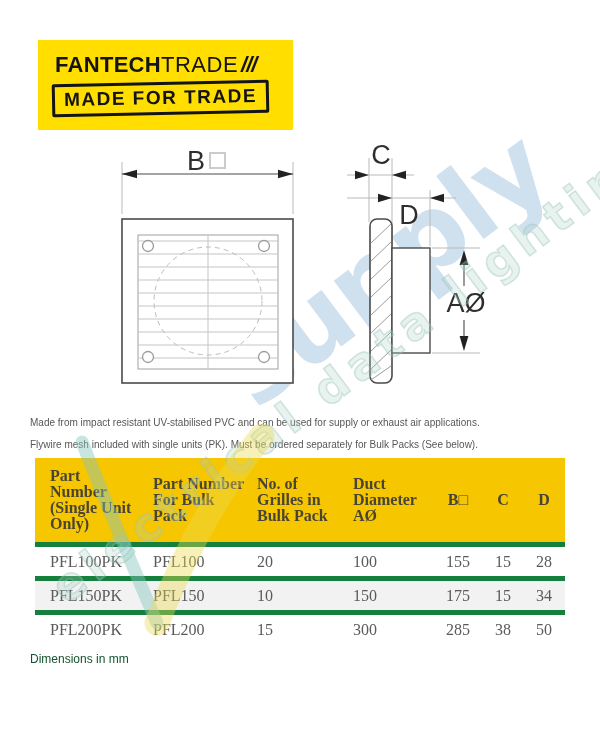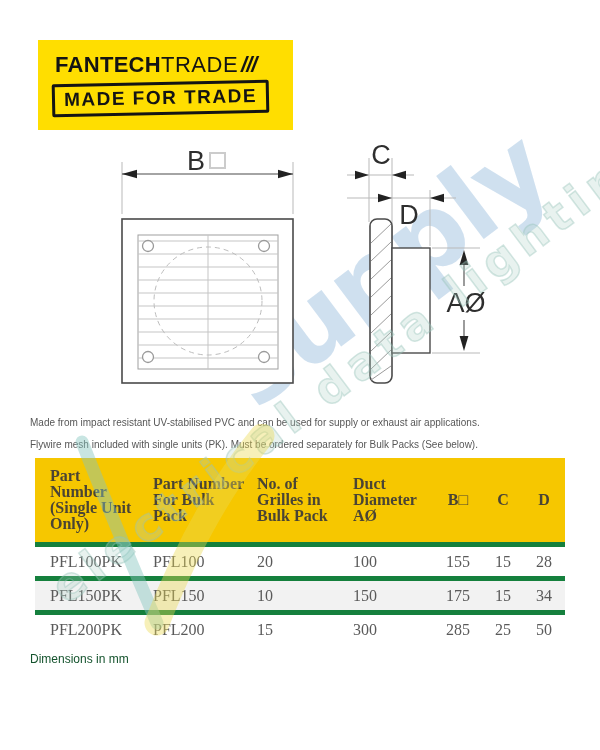--- a/index.html
+++ b/index.html
@@ -206,21 +206,21 @@
         <td class="num-col">175</td>
         <td class="num-col">15</td>
         <td class="num-col">34</td>
       </tr>
       <tr>
         <td>PFL200PK</td>
         <td>PFL200</td>
         <td>15</td>
         <td>300</td>
         <td class="num-col">285</td>
-        <td class="num-col">25</td>
+        <td class="num-col">38</td>
         <td class="num-col">50</td>
       </tr>
     </tbody>
   </table>
 </div>
 
 <div class="layer footer-note">Dimensions in mm</div>
 
 <div class="layer wm-outline">electrical data lighting</div>
 <svg class="layer wm-check" width="220" height="225" viewBox="0 0 220 225">

